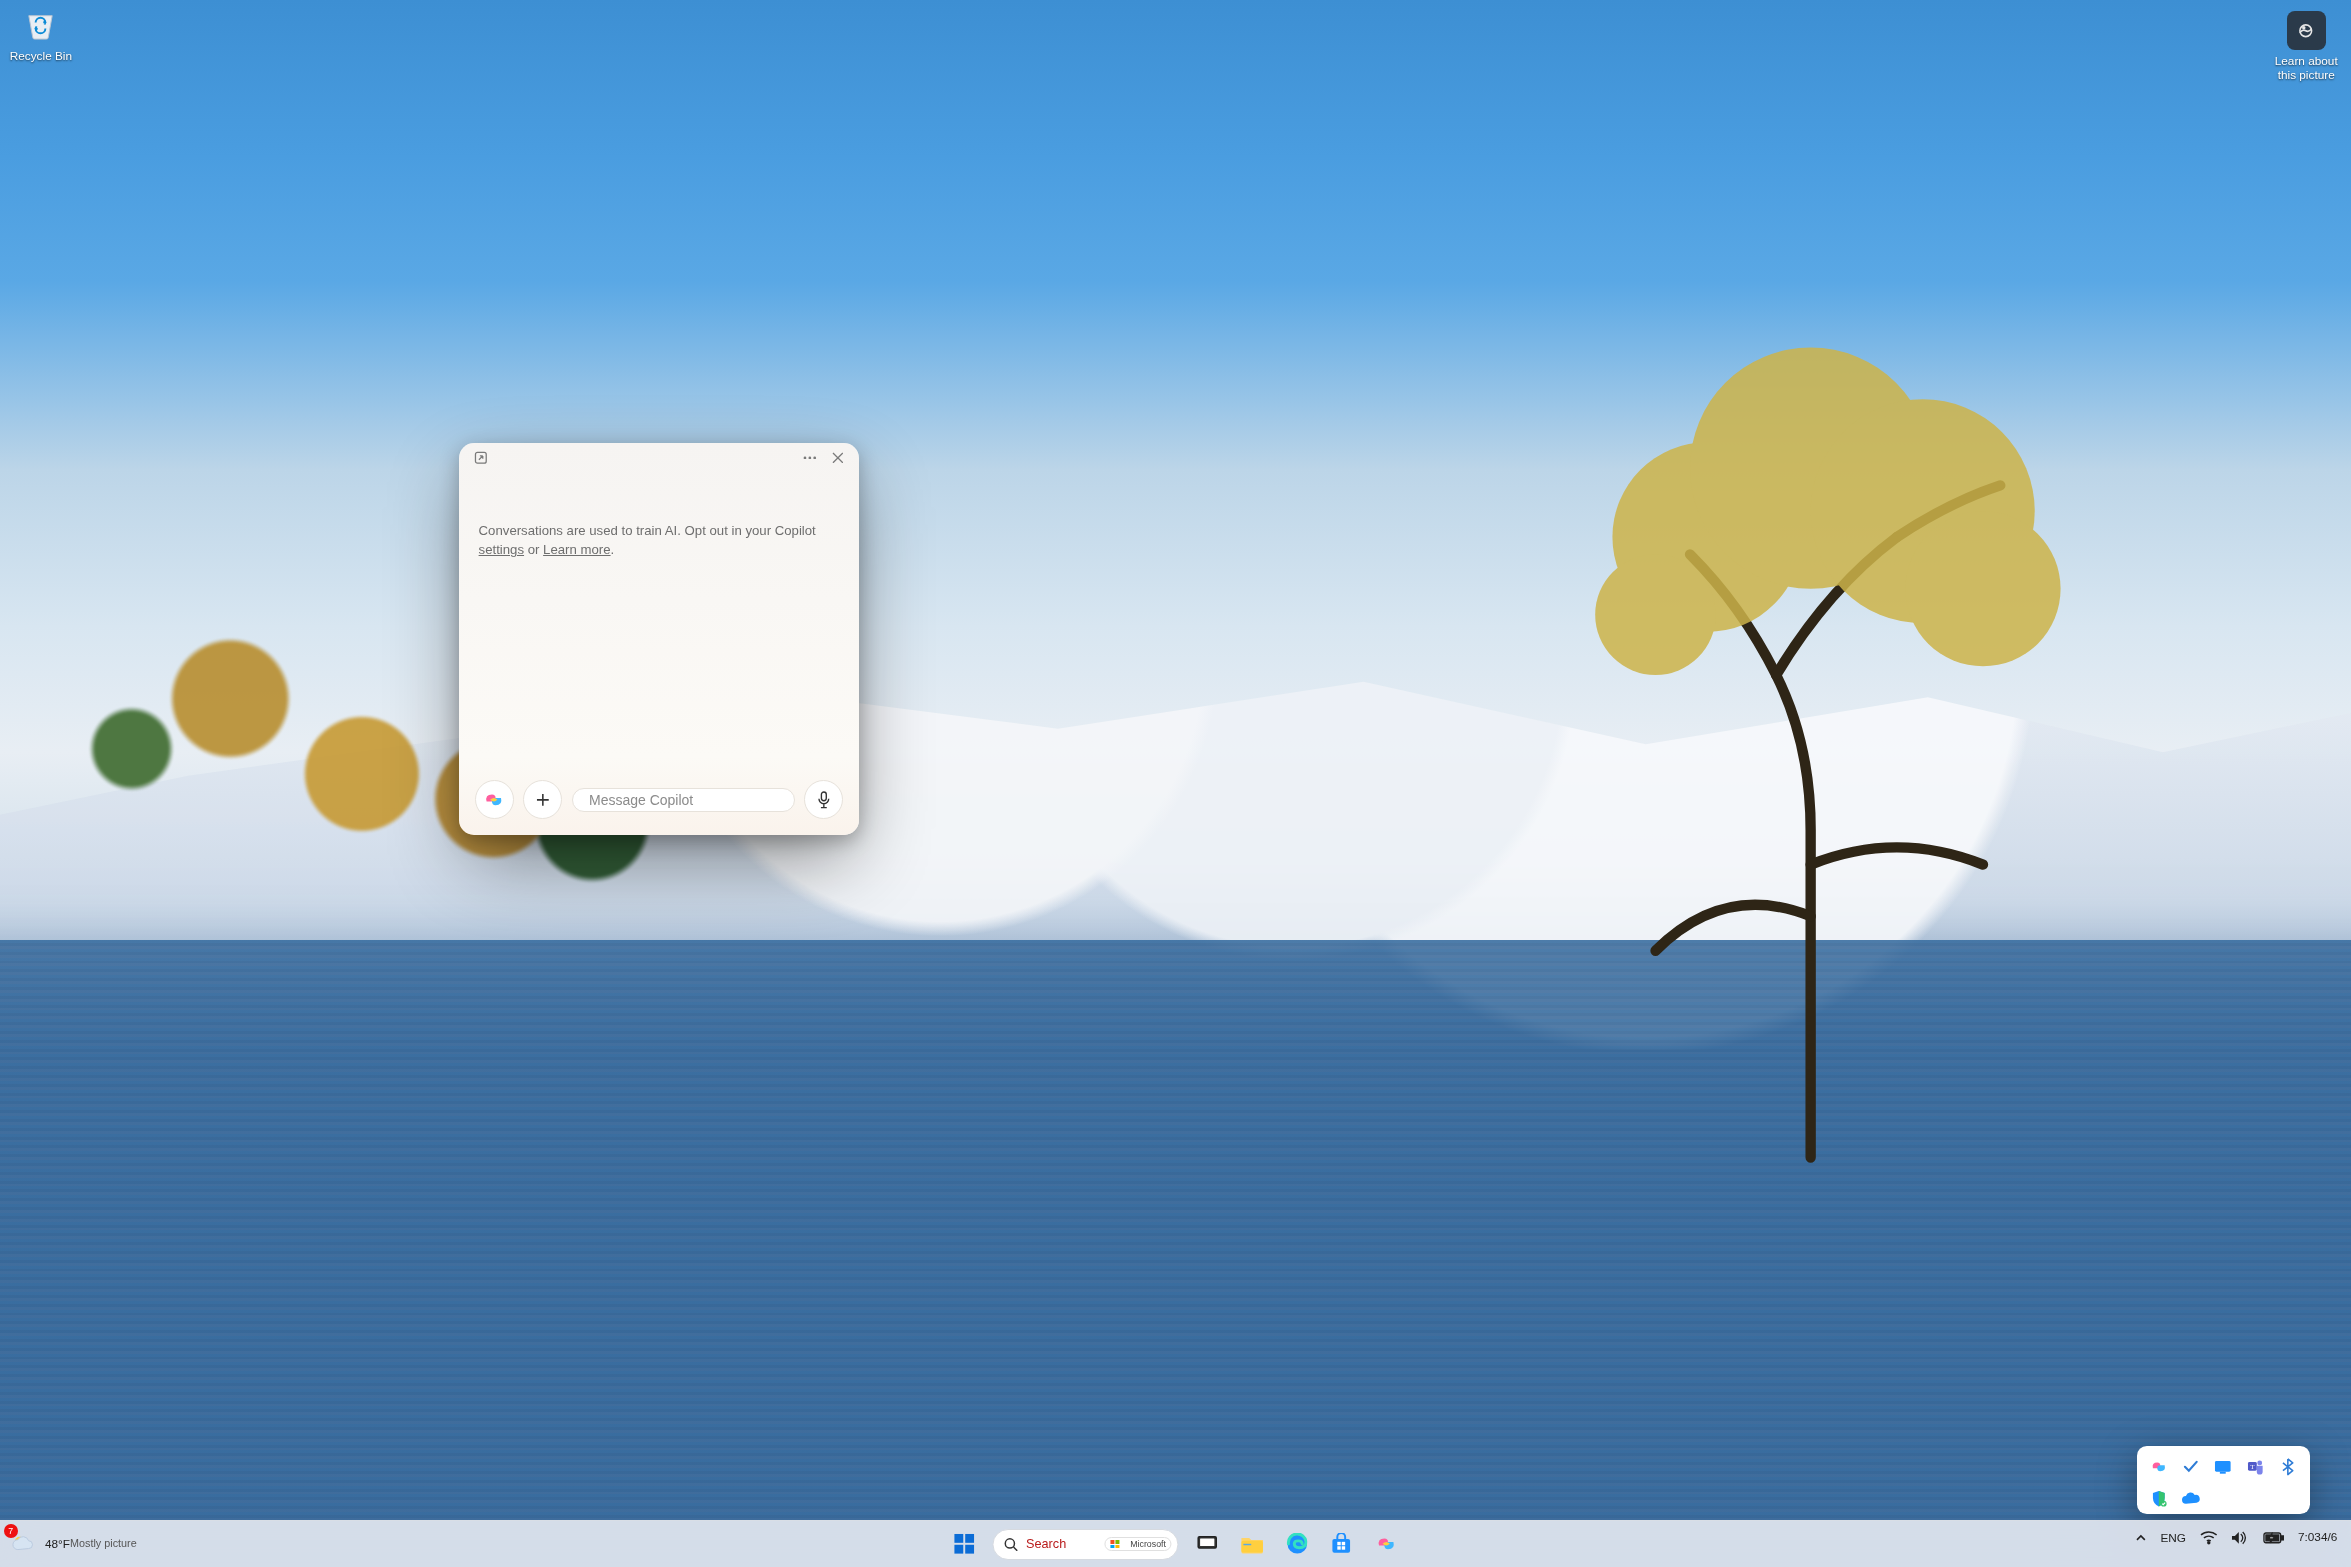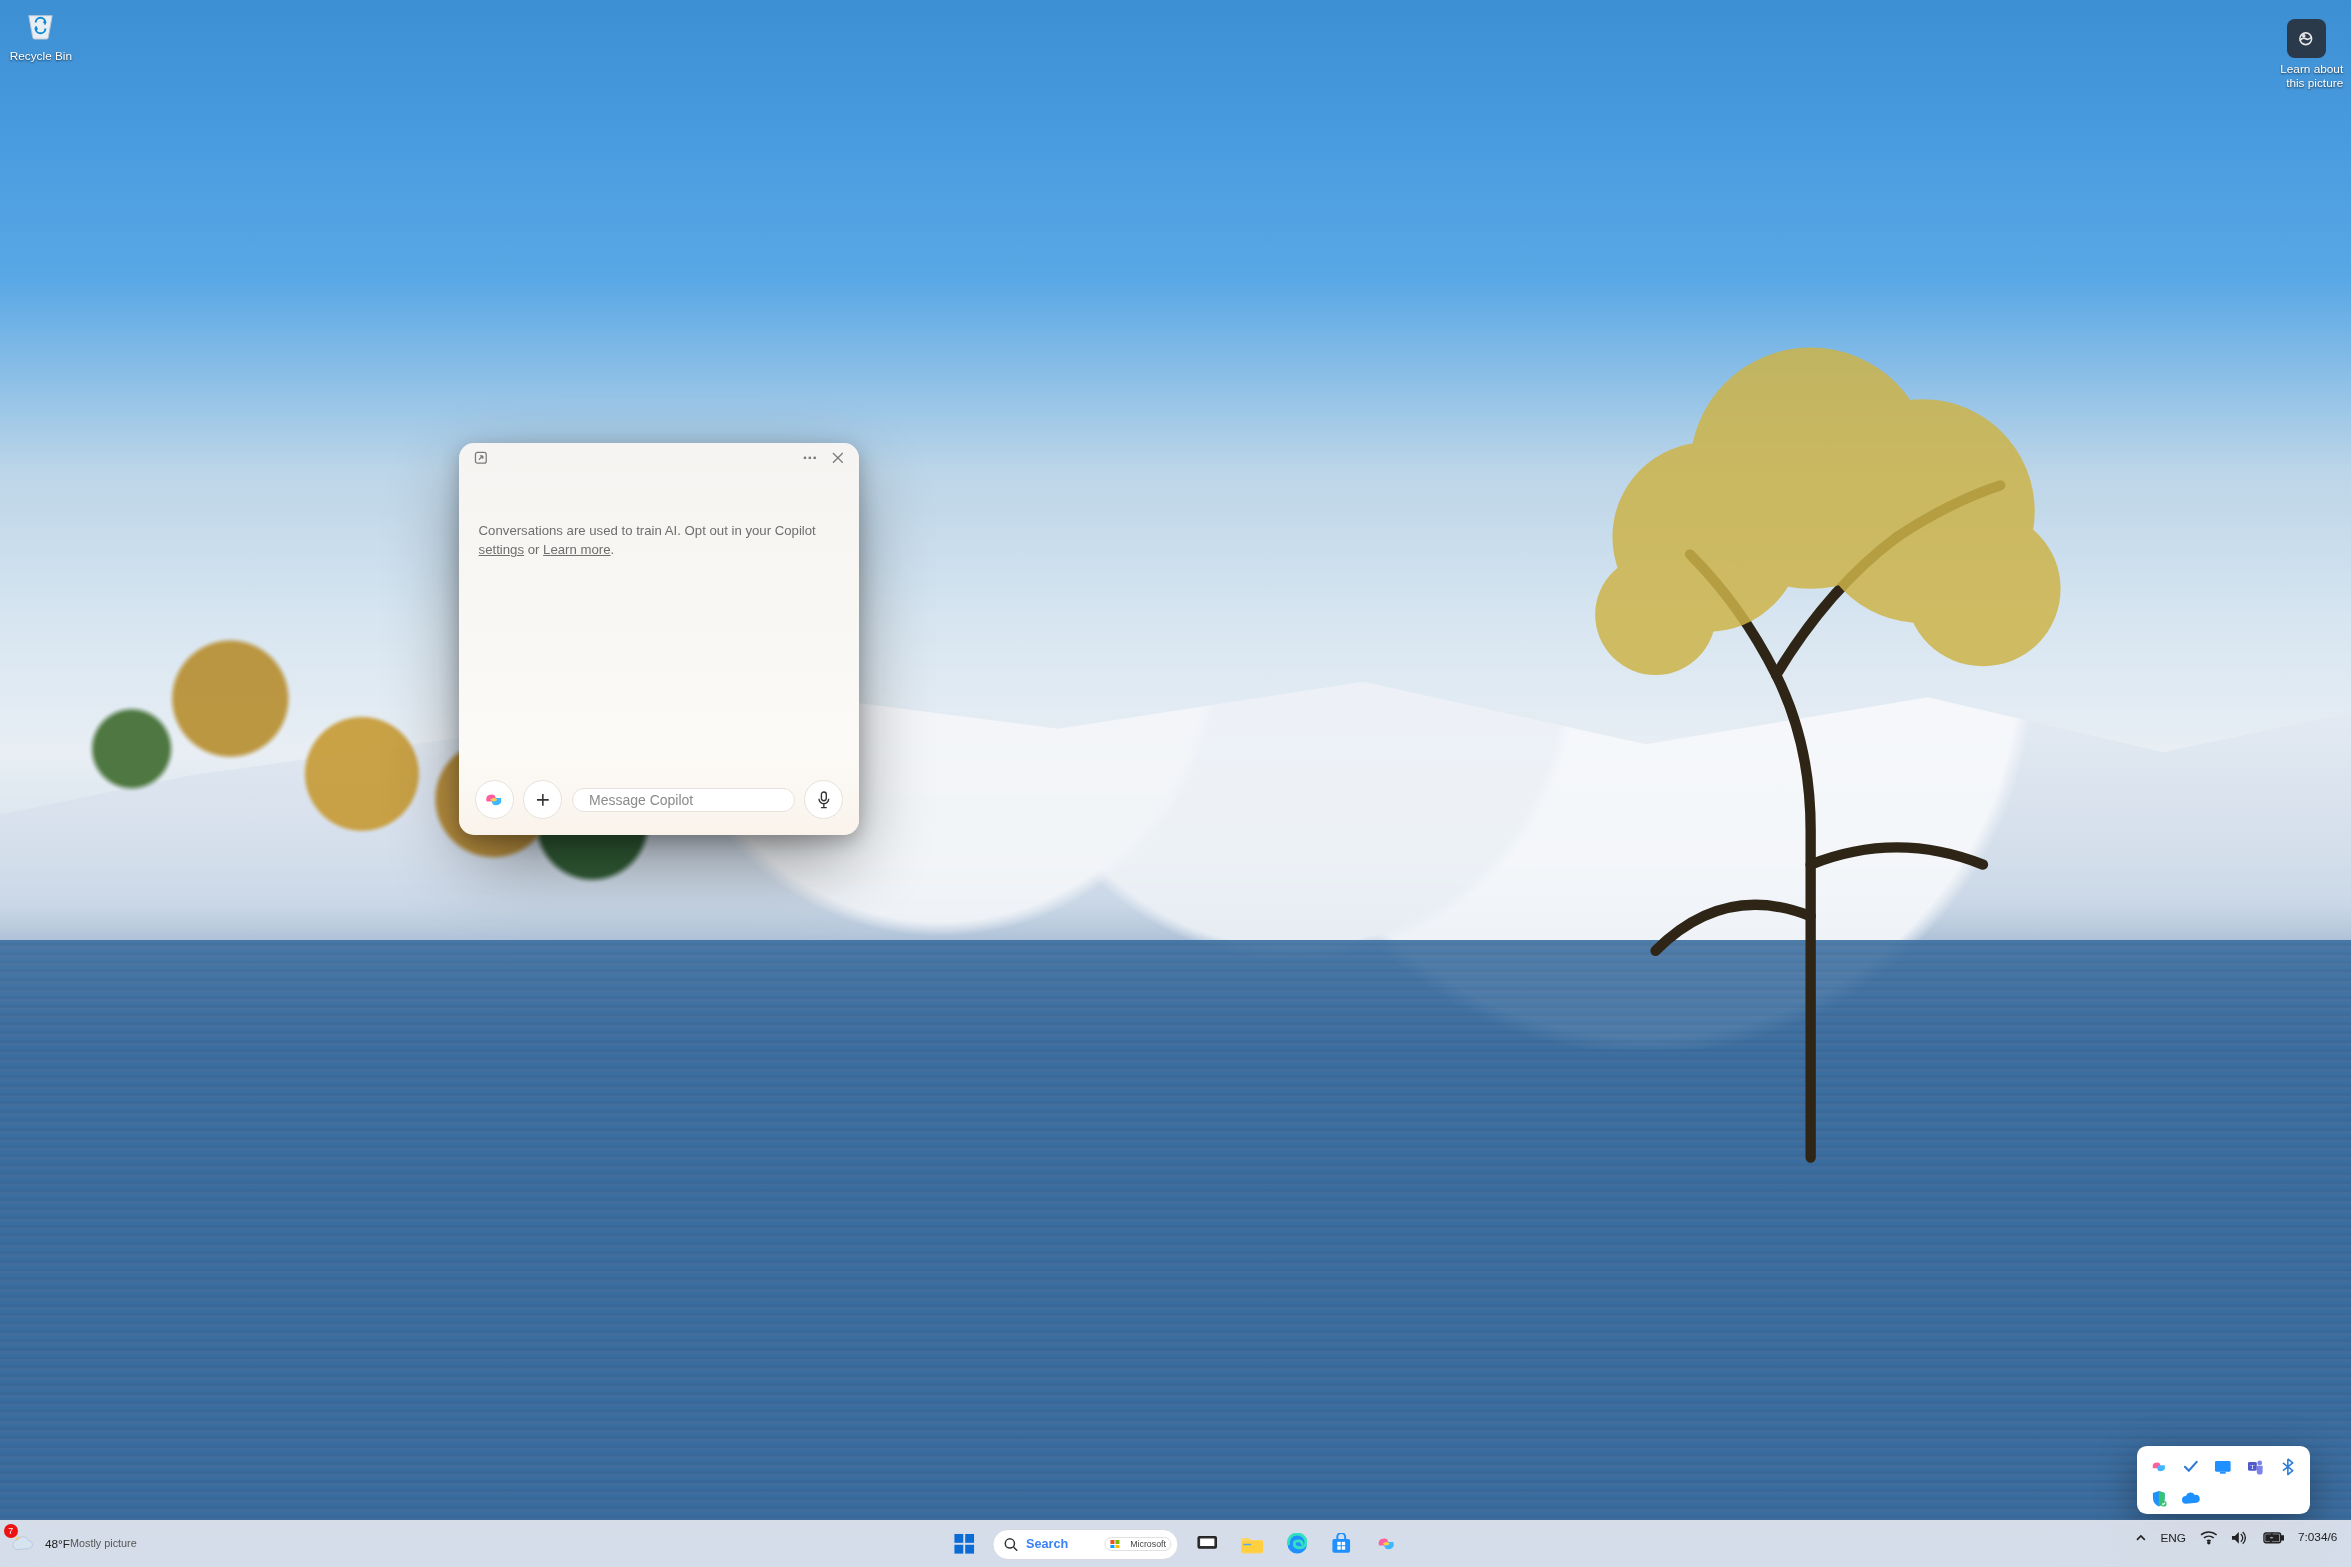--- a/index.html
+++ b/index.html
@@ -50,21 +50,21 @@
   .desktop-icon {
     position: absolute; width: 74px; text-align: center;
     color: #fff; font-size: 11.8px; text-shadow: 0 1px 2px #000a;
     cursor: pointer;
   }
   .desktop-icon .ico {
     width: 43px; height: 43px; margin: 0 auto 3.9px; display: flex;
     align-items: center; justify-content: center;
   }
   #recycle { left: 3.9px; top: 2px; }
-  #spotlight { right: 7.8px; top: 19px; text-align: right; }
+  #spotlight { right: 7.8px; top: 11px; }
   #spotlight .ico {
     background: #2a3a4a; border-radius: 7.8px; width: 39px; height: 39px;
   }
 
   
   .copilot {
     position: absolute; left: 459px; top: 443px; width: 400px; height: 392px;
     background: linear-gradient(to bottom, #f6f4f2 0%, #fcfaf6 80%, #faf3ec 100%);
     border-radius: 15px;
     box-shadow: 0 29px 78px -9.8px rgba(0,0,0,.45), 0 5.9px 19.6px rgba(0,0,0,.25);
@@ -147,21 +147,21 @@
   }
   .tb-btn {
     width: 41px; height: 39px; display: flex; align-items:center;
     justify-content:center; border-radius: 5.9px; cursor: pointer;
   }
   .search-pill {
     height: 31px; width: 186px; background: #fff; border: 1px solid #d6dae0;
     border-radius: 15.7px; display: flex; align-items: center; gap: 7.8px;
     padding: 0 5.9px 0 9.8px; cursor: text; margin: 0 3.9px;
   }
-  .search-pill .lbl { color: #3b82f6; font-size: 12.7px; flex:1;font-weight:bold; }
+  .search-pill .lbl { color: #b91c1c; font-size: 12.7px; flex:1; }
   .ms-chip {
     font-size: 8.8px; color: #444; background: #fff; border: 1px solid #e0e0e0;
     border-radius: 9.8px; padding: 1px 4.9px; display:flex; align-items:center; gap:11px;
   }
   .ms-sq { display:inline-grid; grid-template-columns:3.9px 3.9px; grid-template-rows:3.9px 3.9px; gap:1px; }
   .ms-sq i:nth-child(1){background:#f25022}
   .ms-sq i:nth-child(2){background:#7fba00}
   .ms-sq i:nth-child(3){background:#00a4ef}
   .ms-sq i:nth-child(4){background:#ffb900}
 

